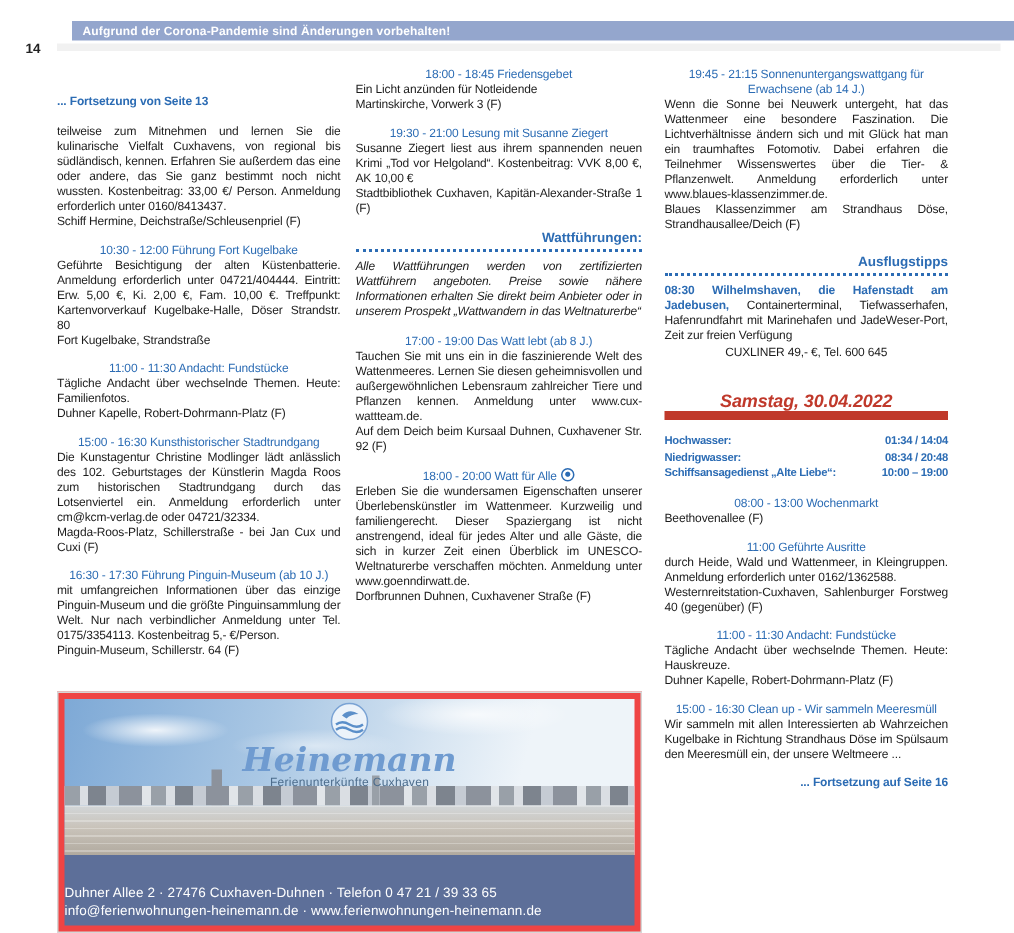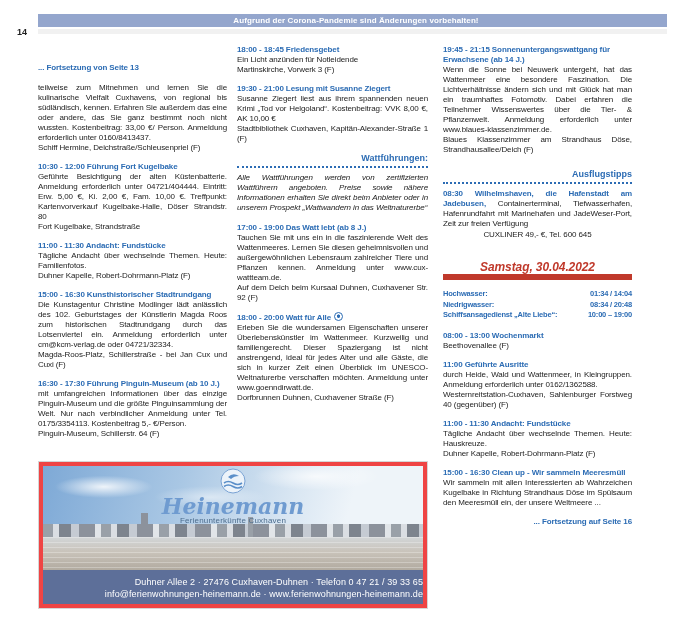--- a/index.html
+++ b/index.html
@@ -1,31 +1,31 @@
 <!DOCTYPE html>
 <html lang="de"><head>
 <meta charset="utf-8">
 <style>
   html,body{margin:0;padding:0;background:#fff;}
   .page{position:relative;width:676px;height:622px;background:#ffffff;overflow:hidden;
         font-family:"Liberation Sans",sans-serif;color:#1c1c1c;}
-  .notice-bar{position:absolute;left:38px;top:14px;width:629px;height:13px;background:#94a6cd;
+  .notice-bar{position:absolute;left:48px;top:14px;width:629px;height:13px;background:#94a6cd;
         color:#fff;font-size:8px;font-weight:bold;line-height:13px;padding-left:7px;box-sizing:border-box;
-        letter-spacing:.1px;text-align:center;}
+        letter-spacing:.1px;}
   .substrip{position:absolute;left:38px;top:29px;width:629px;height:5px;background:#f1f1f1;}
   .pagenum{position:absolute;left:17px;top:27px;font-size:9px;font-weight:bold;color:#222;}
 
   .col{position:absolute;font-size:8px;line-height:10px;letter-spacing:-0.1px;text-align:justify;hyphens:auto;}
   .col1{left:38px;top:28px;width:189px;margin-top:35px;}
   .col2{left:237px;top:45px;width:191px;}
   .col3{left:443px;top:45px;width:189px;}
 
   .cont-top{color:#2c6cb4;font-weight:bold;text-align:left;margin-bottom:10px;}
   .event{margin-bottom:9px;}
-  .event-title{color:#2c6cb4;font-weight:bold;text-align:left;}
+  .event-title{color:#2c6cb4;font-weight:normal;text-align:center;}
   .event-body,.event-loc{color:#1c1c1c;}
   .section-title{color:#2c6cb4;font-weight:bold;font-size:9px;text-align:right;letter-spacing:0;}
   .dotted-rule{border-bottom:2px dotted #2c6cb4;height:1px;margin:2px 0 5px 0;}
   .note{font-style:italic;margin-bottom:10px;}
   .trip{margin-bottom:0;}
   .trip-lead{color:#2c6cb4;font-weight:bold;}
   .trip-price{margin-top:1px;text-align:center;}
   .date-header{color:#c0392b;font-weight:bold;font-size:12px;text-align:center;margin-top:4px;font-style:italic;}
   .red-bar{height:6px;background:#c0392b;margin:2px 0 9px 0;}
   .tides{margin-bottom:10px;}
@@ -49,22 +49,22 @@
       #c5cbd3 28px 36px,#8c929c 36px 52px,#e1e5e9 52px 58px);}
   .tower-a{position:absolute;left:98px;top:47px;width:7px;height:24px;background:#8c929c;}
   .tower-b{position:absolute;left:205px;top:51px;width:5px;height:20px;background:#99a0a8;}
   .beach{position:absolute;left:0;right:0;top:71px;height:33px;background:
       repeating-linear-gradient(180deg,rgba(255,255,255,.28) 0 1px,rgba(0,0,0,0) 1px 5px),
       linear-gradient(180deg,#d2d6d8 0%,#c9c3ba 45%,#b1aa9f 100%);}
   .ad-logo{position:absolute;left:0;right:0;top:2px;text-align:center;}
   .ad-brand{font-family:"DejaVu Serif",serif;font-style:italic;font-weight:bold;color:#6f9bd0;
       font-size:22px;line-height:20px;margin-top:-2px;}
   .ad-brand-sub{font-size:8px;color:#4c6c8c;letter-spacing:.2px;}
-  .ad-bar{background:#5d6f99;color:#fff;text-align:right;font-size:9px;line-height:12px;
-      padding:6px 0 4px 0;letter-spacing:.1px;}
+  .ad-bar{background:#5d6f99;color:#fff;text-align:left;font-size:9px;line-height:12px;
+      padding:19px 0 4px 0;letter-spacing:.1px;}
 </style>
 </head>
 <body>
 
 <div class="page">
 
   <div class="notice-bar">Aufgrund der Corona-Pandemie sind Änderungen vorbehalten!</div>
   <div class="substrip"></div>
   <div class="pagenum">14</div>
 

